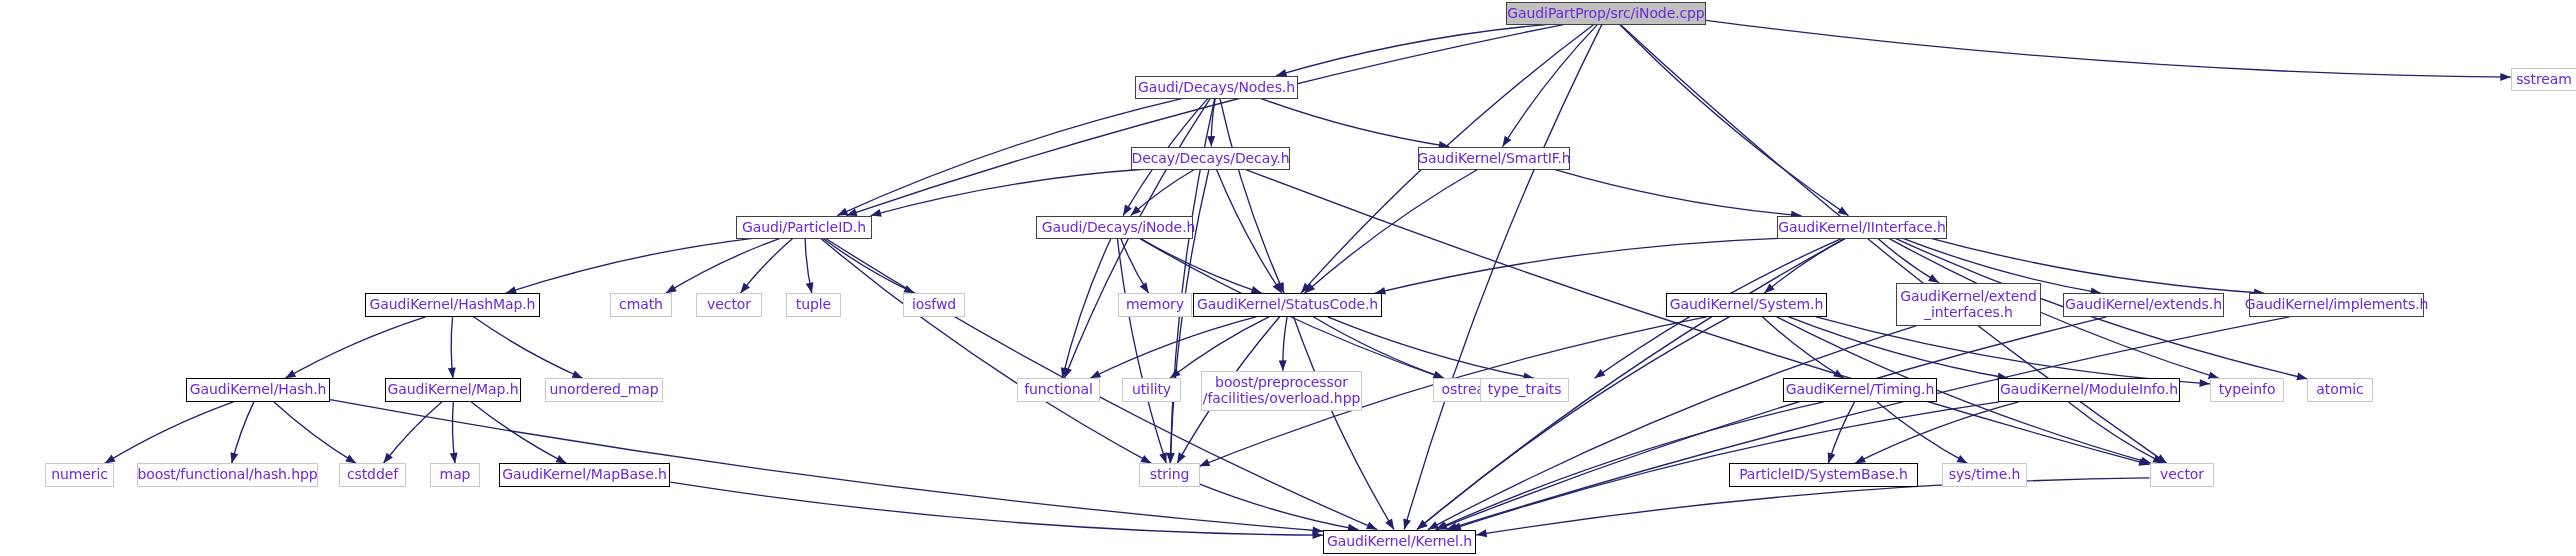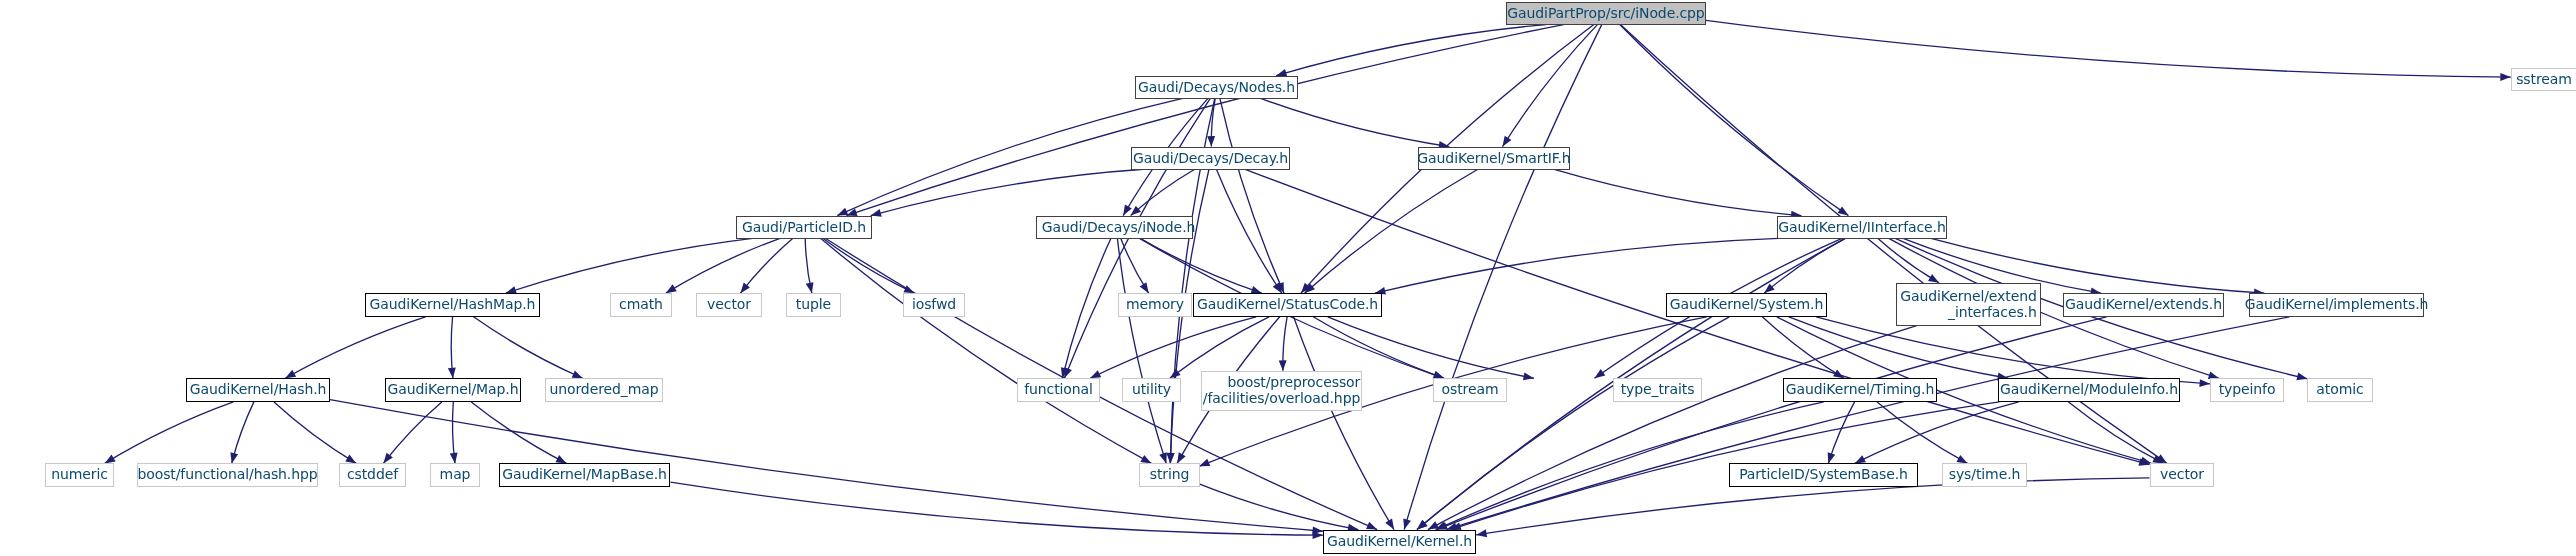--- a/index.html
+++ b/index.html
@@ -10,27 +10,27 @@
     background:#ffffff;
     font-family:"DejaVu Sans","Liberation Sans",sans-serif;
     overflow:hidden;
   }
   #edges{position:absolute;left:0;top:0;width:2576px;height:557px;}
   .node{
     position:absolute;
     box-sizing:border-box;
     background:#ffffff;
     border:0.9px solid #c8c8c8;
-    color:#0c4a6e;
+    color:#6d28d9;
     font-size:14px;
     line-height:1.12;
     display:flex;
     align-items:center;
     justify-content:center;
-    text-align:right;
+    text-align:center;
     white-space:pre-line;
     letter-spacing:-0.1px;
     z-index:5;
   }
   .node.hdr{border:0.9px solid #404040;}
   .node.bold{border:1.9px solid #000000;}
   .node.root{border:1.9px solid #404040;background:#c0c0c0;}
 </style>
 </head>
 <body>
@@ -190,21 +190,21 @@
       <path d="M2420.975,335 Q1968.887198860606,422.2905818857212 1529.525,560" fill="none" stroke="#1f1f6e" stroke-width="1.4"></path>
       <polygon points="1529.525,560 1541.2776471629459,560.7178333116439 1538.7653448410124,552.7023272737689" fill="#1f1f6e"></polygon>
       <path d="M1268,511.6803278688525 Q1349.7983021077284,544.2615925058549 1436.4285714285713,560" fill="none" stroke="#1f1f6e" stroke-width="1.4"></path>
       <polygon points="1436.4285714285713,560 1426.3564658779005,553.9014190358619 1424.854987247933,562.1661369332708" fill="#1f1f6e"></polygon>
       <path d="M2273,505.37787182587664 Q1914.8071159103047,509.60352353461377 1561,565.6438935912938" fill="none" stroke="#1f1f6e" stroke-width="1.4"></path>
       <polygon points="1561,565.6438935912938 1572.5216154278853,568.0713156666476 1571.2075012290027,559.7747438521995" fill="#1f1f6e"></polygon>
     </svg>
 <div class="node root" style="left: 1506px; top: 1.9px; width: 200px; height: 23px;">GaudiPartProp/src/iNode.cpp</div>
     <div class="node " style="left: 2511px; top: 68px; width: 66px; height: 23px;">sstream</div>
     <div class="node hdr" style="left: 1135px; top: 76px; width: 163px; height: 23px;">Gaudi/Decays/Nodes.h</div>
-    <div class="node hdr" style="left: 1131px; top: 147px; width: 159px; height: 23px;">Gaudi/Decays/Decay.h</div>
+    <div class="node hdr" style="left: 1131px; top: 147px; width: 159px; height: 23px;">Decay/Decays/Decay.h</div>
     <div class="node hdr" style="left: 1418px; top: 147px; width: 152px; height: 23px;">GaudiKernel/SmartIF.h</div>
     <div class="node hdr" style="left: 736px; top: 216px; width: 136px; height: 23px;">Gaudi/ParticleID.h</div>
     <div class="node hdr" style="left: 1036px; top: 216px; width: 157px; height: 23px; padding-left: 8px;">Gaudi/Decays/iNode.h</div>
     <div class="node hdr" style="left: 1777px; top: 216px; width: 170px; height: 23px;">GaudiKernel/IInterface.h</div>
     <div class="node bold" style="left: 365px; top: 293px; width: 175px; height: 23.6px;">GaudiKernel/HashMap.h</div>
     <div class="node " style="left: 610px; top: 293px; width: 62px; height: 23.6px;">cmath</div>
     <div class="node " style="left: 696px; top: 293px; width: 66px; height: 23.6px;">vector</div>
     <div class="node " style="left: 786px; top: 293px; width: 55px; height: 23.6px;">tuple</div>
     <div class="node " style="left: 903px; top: 293px; width: 62px; height: 23.6px;">iosfwd</div>
     <div class="node " style="left: 1118px; top: 293px; width: 74px; height: 23.6px;">memory</div>
@@ -215,21 +215,21 @@
     <div class="node hdr" style="left: 2063px; top: 293px; width: 161px; height: 23.6px;">GaudiKernel/extends.h</div>
     <div class="node hdr" style="left: 2249px; top: 293px; width: 175px; height: 23.6px;">GaudiKernel/implements.h</div>
     <div class="node bold" style="left: 186px; top: 378px; width: 144px; height: 23.6px;">GaudiKernel/Hash.h</div>
     <div class="node bold" style="left: 385px; top: 378px; width: 136px; height: 23.6px;">GaudiKernel/Map.h</div>
     <div class="node " style="left: 545px; top: 378px; width: 118px; height: 23.6px;">unordered_map</div>
     <div class="node " style="left: 1017px; top: 378px; width: 83px; height: 23.6px;">functional</div>
     <div class="node " style="left: 1122px; top: 378px; width: 59px; height: 23.6px;">utility</div>
     <div class="node " style="left: 1201px; top: 371px; width: 161px; height: 40px;">boost/preprocessor
 /facilities/overload.hpp</div>
     <div class="node " style="left: 1433px; top: 378px; width: 74px; height: 23.6px;">ostream</div>
-    <div class="node " style="left: 1613px; top: 378px; width: 89px; height: 23.6px;">type_traits</div>
+    <div class="node " style="left: 1480px; top: 378px; width: 89px; height: 23.6px;">type_traits</div>
     <div class="node bold" style="left: 1783px; top: 378px; width: 154px; height: 23.6px;">GaudiKernel/Timing.h</div>
     <div class="node bold" style="left: 1959px; top: 378px; width: 182px; height: 23.6px; margin-left: 39px;">GaudiKernel/ModuleInfo.h</div>
     <div class="node " style="left: 2210px; top: 378px; width: 74px; height: 23.6px;">typeinfo</div>
     <div class="node " style="left: 2307px; top: 378px; width: 66px; height: 23.6px;">atomic</div>
     <div class="node " style="left: 45px; top: 463px; width: 69px; height: 23.6px;">numeric</div>
     <div class="node " style="left: 137px; top: 463px; width: 181px; height: 23.6px;">boost/functional/hash.hpp</div>
     <div class="node " style="left: 339px; top: 463px; width: 67px; height: 23.6px;">cstddef</div>
     <div class="node " style="left: 430px; top: 463px; width: 50px; height: 23.6px;">map</div>
     <div class="node bold" style="left: 499px; top: 463px; width: 171px; height: 23.6px;">GaudiKernel/MapBase.h</div>
     <div class="node " style="left: 1139px; top: 463px; width: 61px; height: 23.6px;">string</div>

